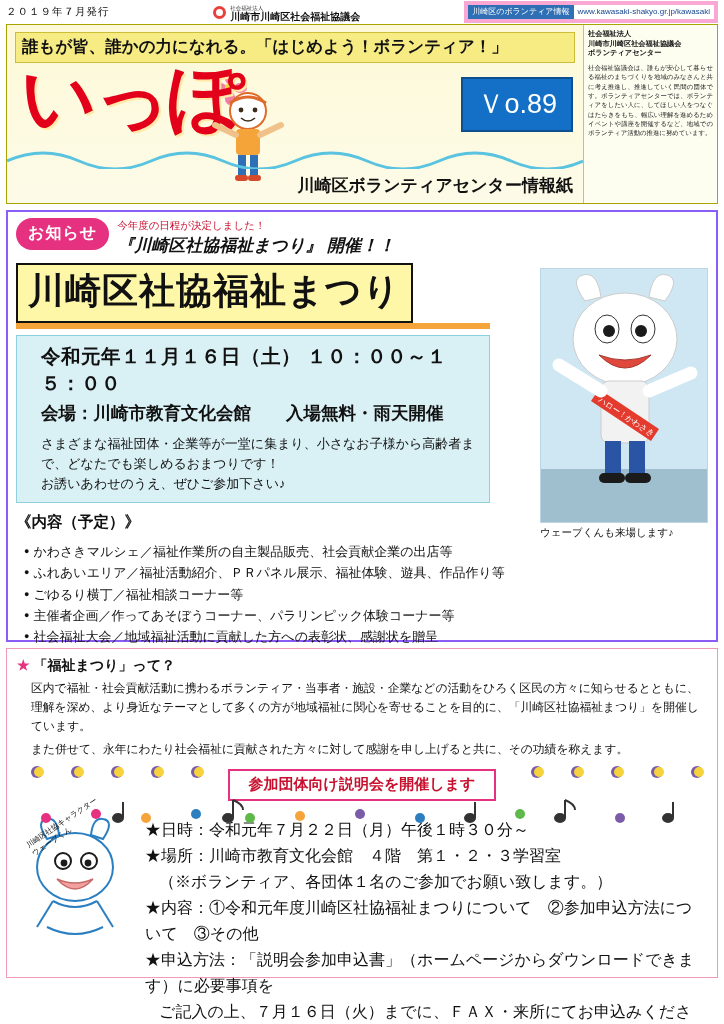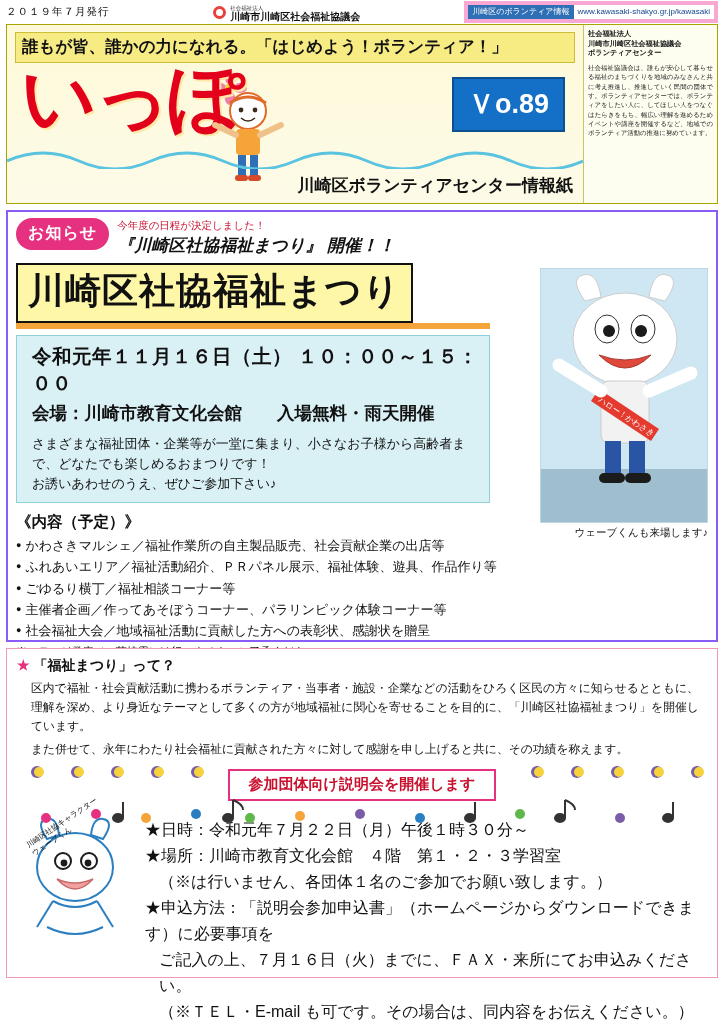--- a/index.html
+++ b/index.html
@@ -65,23 +65,23 @@
     position:absolute; left:206px; top:46px; width:34px;height:34px;
   }
   .ippo {
     position:absolute; left:14px; top:36px;
     font-size:74px; font-weight:bold; color:#e2001a;
     letter-spacing:-2px;
     text-shadow:2px 2px 0 #ffe9a8;
     line-height:1;
   }
   .vol {
-    position:absolute; right:18px; top:52px;
+    position:absolute; right:10px; top:52px;
     background:#1470c6; color:#fff;
-    font-size:27px; font-weight:bold;
+    font-size:27px; font-weight:normal;
     padding:7px 14px 8px 14px;
     letter-spacing:0px;
     border:2px solid #0e4f8f;
   }
   .wave-line {
     position:absolute; left:0; bottom:34px; width:100%; height:26px;
   }
   .mast-sub {
     position:absolute; right:10px; bottom:6px;
     font-size:17px; font-weight:bold; color:#111;
@@ -129,42 +129,42 @@
     letter-spacing:1px;
     display:inline-block;
   }
   .fest-underline { height:6px; background:#f5a43a; margin:0 0 0 0; width:474px; }
 
   .info-box {
     margin-top:6px;
     background:#d9f0f4;
     border:1px solid #8fd0dc;
     width:474px;
-    padding:7px 8px 8px 15px;
+    padding:7px 8px 8px 24px;
   }
   .info-box .line1 { font-size:19.5px; font-weight:bold; color:#111; letter-spacing:0.5px; }
   .info-box .line2 { font-size:17.5px; font-weight:bold; color:#111; margin-top:4px; }
   .info-box .desc { margin-top:9px; font-size:13px; line-height:1.55; color:#111; }
 
   .content-head { margin:9px 0 2px 0; font-size:15.5px; font-weight:bold; color:#111; }
-  .bullets { margin:0; padding:0; list-style:none; }
+  .bullets { margin:8px; padding:0; list-style:none; }
   .bullets li { font-size:13px; color:#111; line-height:1.62; }
   .bullets li:before { content:"\25CF"; font-size:9px; margin-right:4px; vertical-align:2px; }
   .note-small { font-size:11px; color:#111; margin-top:3px; }
 
   .mascot {
     position:absolute; right:8px; top:56px;
     width:168px; height:280px;
   }
   .mascot .photo {
     width:168px;height:255px;
     background:linear-gradient(#cfe7f2,#e8f3f8);
     border:1px solid #bcd7e3; position:relative; overflow:hidden;
   }
-  .mascot .cap { font-size:10.5px; text-align:right; margin-top:3px; color:#111; }
+  .mascot .cap { font-size:10.5px; text-align:left; margin-top:3px; color:#111; }
 
   
   .lower {
     margin:6px 6px 0 6px;
     border:1px solid #f09ab8;
     background:#fff;
     height:330px;
     position:relative;
     padding:8px 10px;
   }
@@ -377,21 +377,22 @@
         <path d="M40 92 q22 12 44 0" stroke="#2b7fc0" stroke-width="2" fill="none"></path>
         <path d="M40 92 L24 118" stroke="#2b7fc0" stroke-width="2" fill="none"></path>
         <path d="M84 92 L100 118" stroke="#2b7fc0" stroke-width="2" fill="none"></path>
         <path d="M34 118 q28 14 56 0" stroke="#2b7fc0" stroke-width="2" fill="none"></path>
       </svg>
     </div>
 
     <div class="detail">
       <div class="row"><span>★日時：</span><span>令和元年７月２２日（月）午後１時３０分～</span></div>
       <div class="row"><span>★場所：</span><span>川崎市教育文化会館　４階　第１・２・３学習室</span></div>
-      <div class="row sub"><span>（※は行いません、各団体１名のご参加でお願い致します。）</span></div>
+      <div class="row sub"><span>（※ボランティア、各団体１名のご参加でお願い致します。）</span></div>
+      <div class="row"><span>★内容：</span><span>①令和元年度川崎区社協福祉まつりについて　②参加申込方法について　③その他</span></div>
       <div class="row"><span>★申込方法：</span><span>「説明会参加申込書」（ホームページからダウンロードできます）に必要事項を</span></div>
       <div class="row sub"><span>ご記入の上、７月１６日（火）までに、ＦＡＸ・来所にてお申込みください。</span></div>
       <div class="row sub"><span>（※ＴＥＬ・E-mail も可です。その場合は、同内容をお伝えください。）</span></div>
     </div>
   </div>
 
   <svg class="footer-notes" viewBox="0 0 724 30" preserveAspectRatio="none">
     <g fill="#e5317f">
         <circle cx="46" cy="20" r="5"></circle>
         <circle cx="96" cy="16" r="5"></circle>

